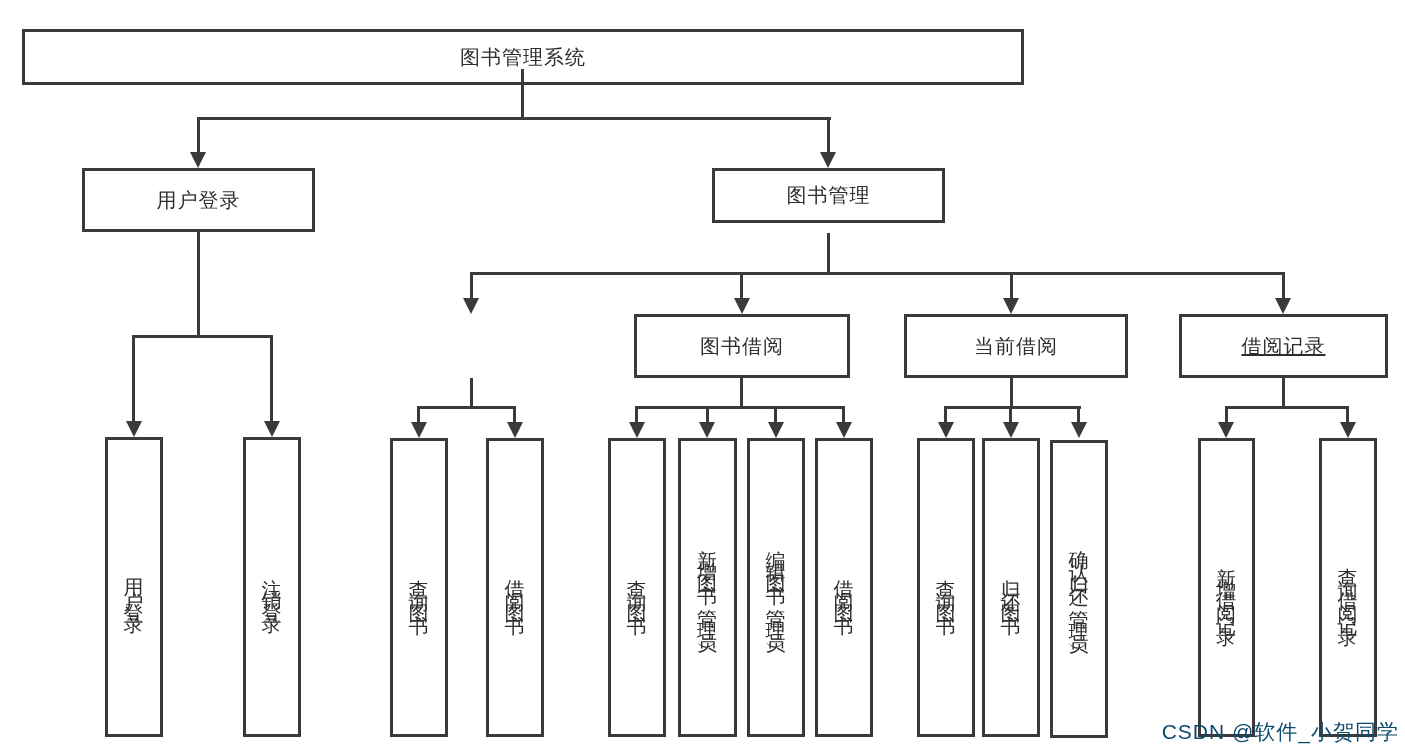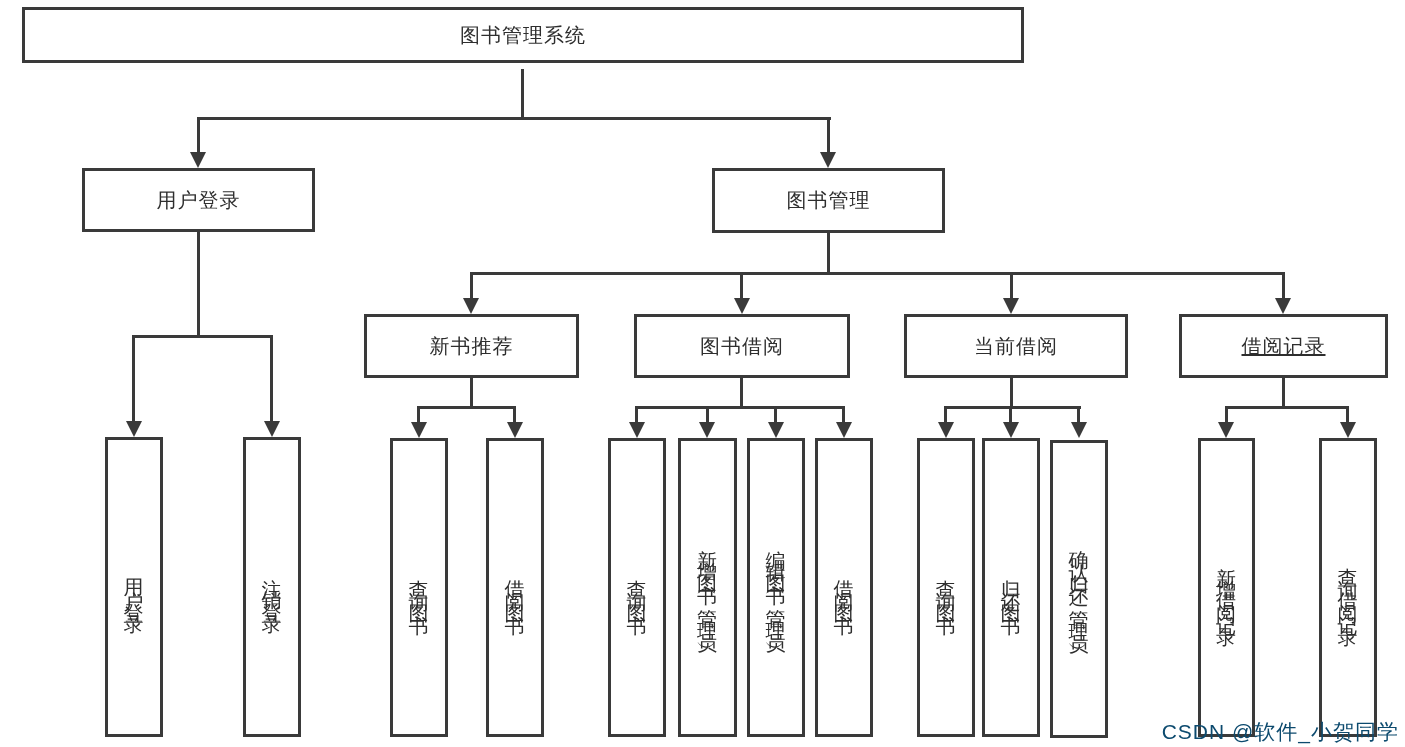--- a/index.html
+++ b/index.html
@@ -30,35 +30,35 @@
   .watermark{
     position:absolute;right:6px;bottom:1px;font-size:21px;color:#0c4a6e;
     z-index:10;letter-spacing:1px;white-space:nowrap;
   }
 </style>
 </head>
 <body>
 
 <div class="canvas">
 
-  <div class="hbox" style="left:22px;top:7px;width:1002px;height:56px;">
+  <div class="hbox" style="left:22px;top:29px;width:1002px;height:56px;">
     <span>图书管理系统</span>
   </div>
 
   <div class="vline" style="left:521px;top:69px;height:48px;"></div>
   <div class="hline" style="left:197px;top:117px;width:634px;"></div>
   <div class="vline" style="left:197px;top:117px;height:36px;"></div>
   <div class="arrow" style="left:190px;top:152px;"></div>
   <div class="vline" style="left:827px;top:117px;height:36px;"></div>
   <div class="arrow" style="left:820px;top:152px;"></div>
 
   <div class="hbox" style="left:82px;top:168px;width:233px;height:64px;">
     <span>用户登录</span>
   </div>
-  <div class="hbox" style="left:712px;top:168px;width:233px;height:65px;">
+  <div class="hbox" style="left:712px;top:168px;width:233px;height:55px;">
     <span>图书管理</span>
   </div>
 
   <div class="vline" style="left:197px;top:232px;height:106px;"></div>
   <div class="hline" style="left:132px;top:335px;width:141px;"></div>
   <div class="vline" style="left:132px;top:335px;height:88px;"></div>
   <div class="arrow" style="left:126px;top:421px;"></div>
   <div class="vline" style="left:270px;top:335px;height:88px;"></div>
   <div class="arrow" style="left:264px;top:421px;"></div>
 
@@ -66,23 +66,20 @@
   <div class="hline" style="left:470px;top:272px;width:815px;"></div>
   <div class="vline" style="left:470px;top:272px;height:28px;"></div>
   <div class="arrow" style="left:463px;top:298px;"></div>
   <div class="vline" style="left:740px;top:272px;height:28px;"></div>
   <div class="arrow" style="left:734px;top:298px;"></div>
   <div class="vline" style="left:1010px;top:272px;height:28px;"></div>
   <div class="arrow" style="left:1003px;top:298px;"></div>
   <div class="vline" style="left:1282px;top:272px;height:28px;"></div>
   <div class="arrow" style="left:1275px;top:298px;"></div>
 
-  <div class="hbox" style="left:364px;top:314px;width:215px;height:64px;">
-    <span>新书推荐</span>
-  </div>
   <div class="hbox" style="left:634px;top:314px;width:216px;height:64px;">
     <span>图书借阅</span>
   </div>
   <div class="hbox" style="left:904px;top:314px;width:224px;height:64px;">
     <span>当前借阅</span>
   </div>
   <div class="hbox" style="left:1179px;top:314px;width:209px;height:64px;text-decoration:underline;">
     <span>借阅记录</span>
   </div>
 

